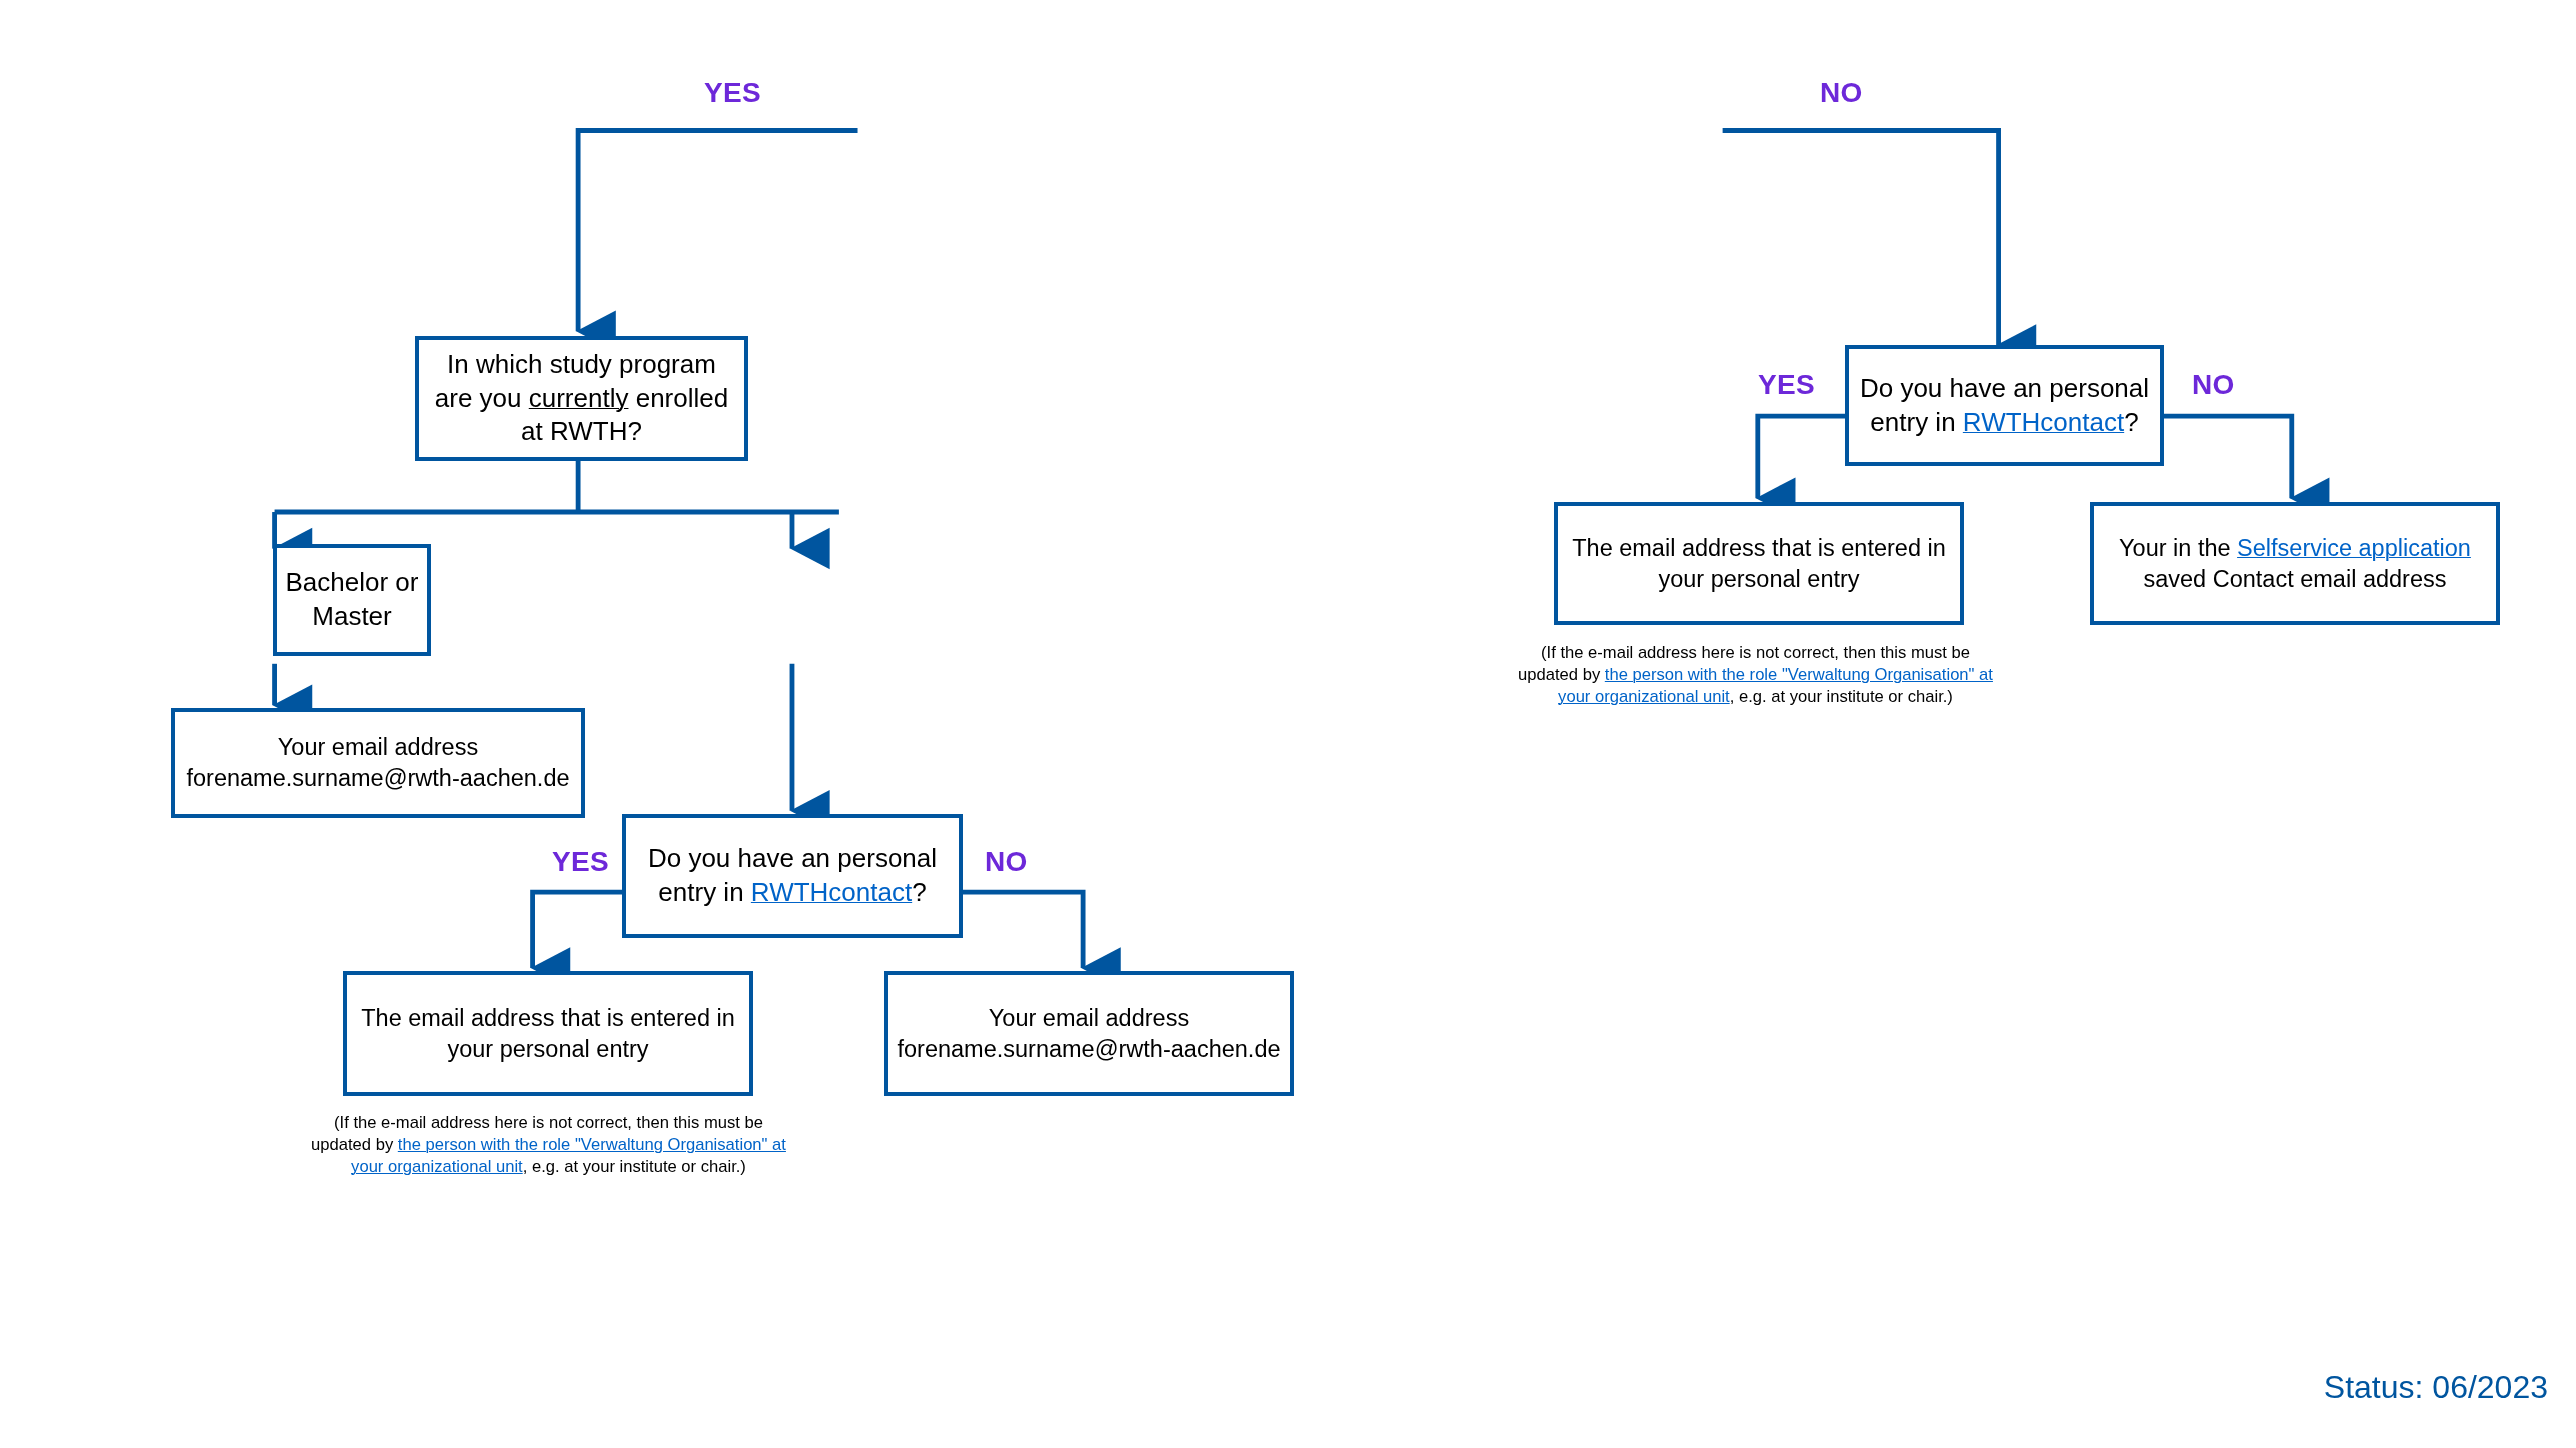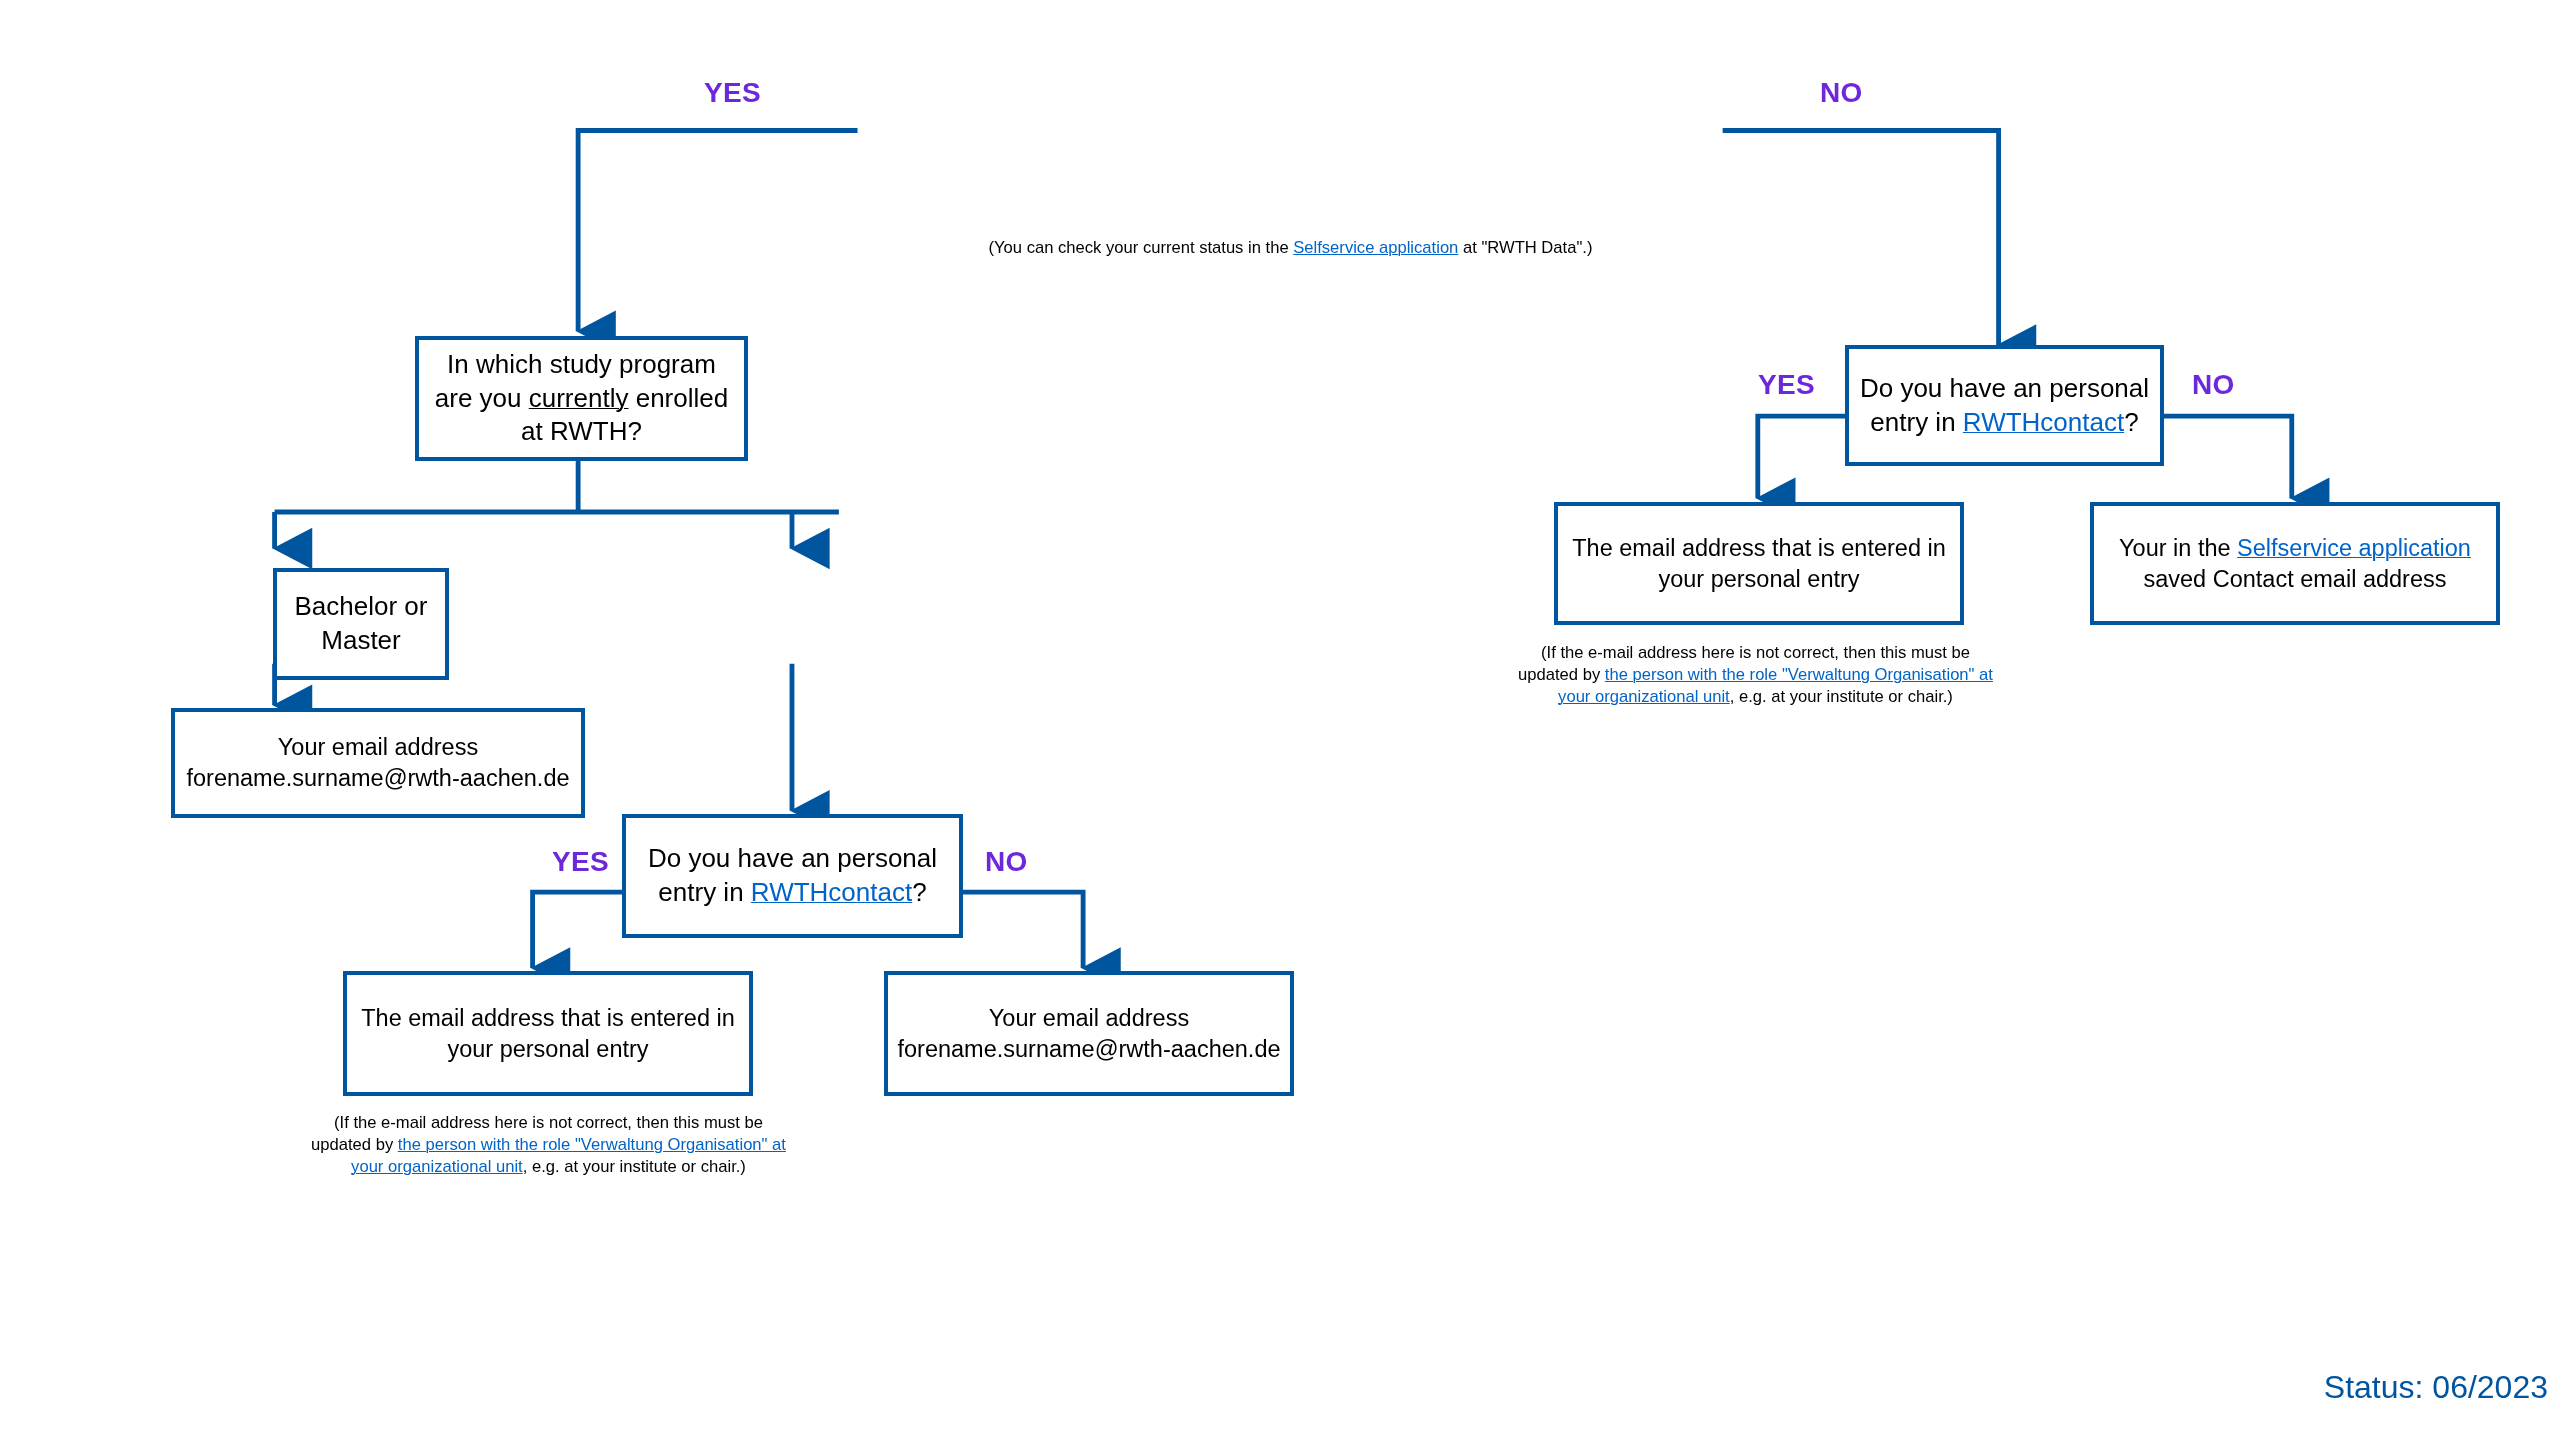--- a/index.html
+++ b/index.html
@@ -105,31 +105,28 @@
 
       <path d="M3134,603 L3322,603 L3322,722" marker-end="url(#arrowblue)"></path>
 
     </g>
   </svg>
 
 
   <div class="lbl lbl-yes" style="left:704px; top:77px;">YES</div>
   <div class="lbl lbl-no" style="left:1820px; top:77px;">NO</div>
 
-  <div class="caption" style="left:858px; top:237px; width:865px;">
-    <span>(You can check your current status in the </span><span class="link">Selfservice application</span><span> at "RWTH Data".)</span>
-  </div>
 
   <div class="node n-med" style="left:415px; top:336px; width:333px; height:125px;">
     <div class="inner">
       <span>In which study program are you </span><span class="u">currently</span><span> enrolled at RWTH?</span>
     </div>
   </div>
 
-  <div class="node n-med" style="left:273px; top:568px; width:176px; height:112px;">
+  <div class="node n-med" style="left:273px; top:544px; width:158px; height:112px;">
     <div class="inner">Bachelor or Master</div>
   </div>
 
 
   <div class="node n-sm" style="left:171px; top:708px; width:414px; height:110px;">
     <div class="inner">Your email address forename.surname@rwth-aachen.de</div>
   </div>
 
   <div class="node n-med" style="left:622px; top:814px; width:341px; height:124px;">
     <div class="inner">

